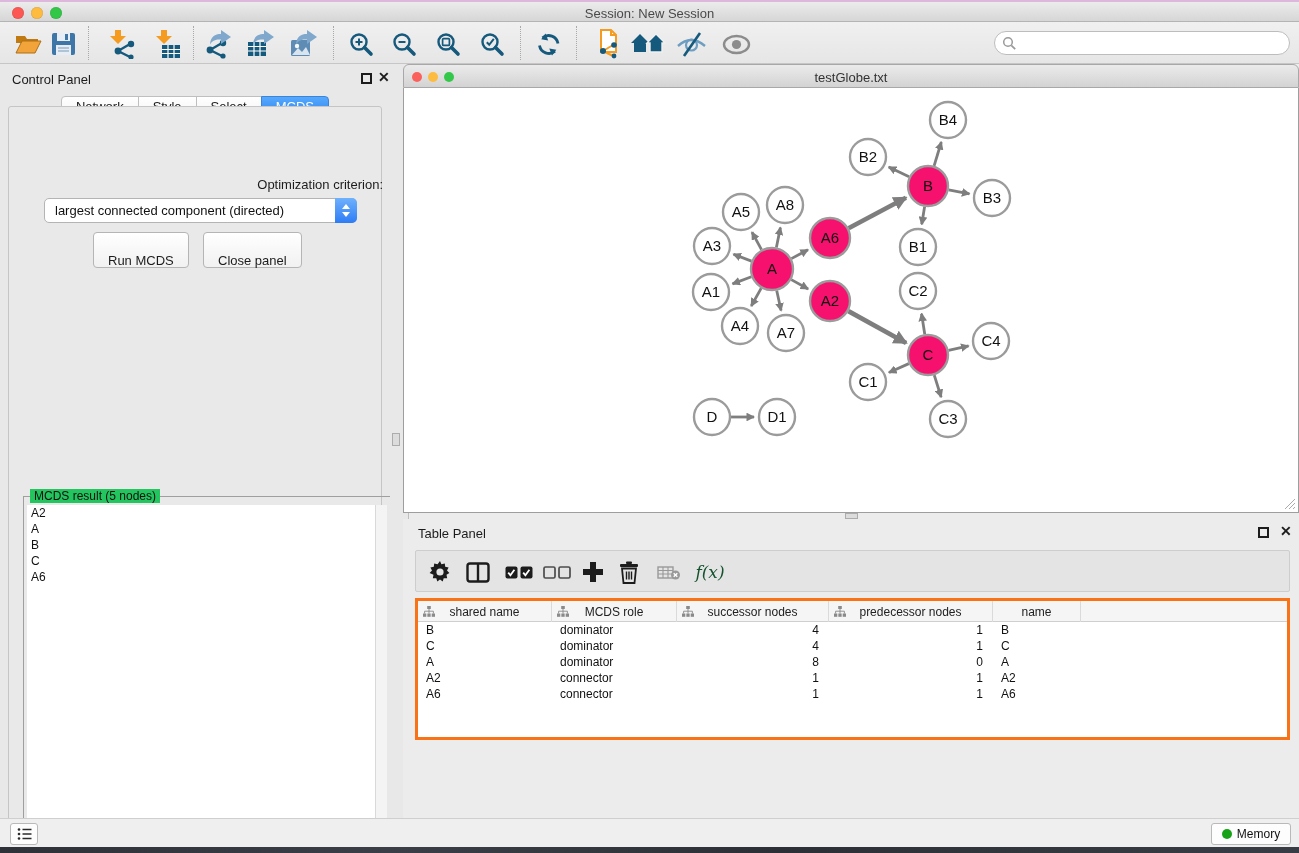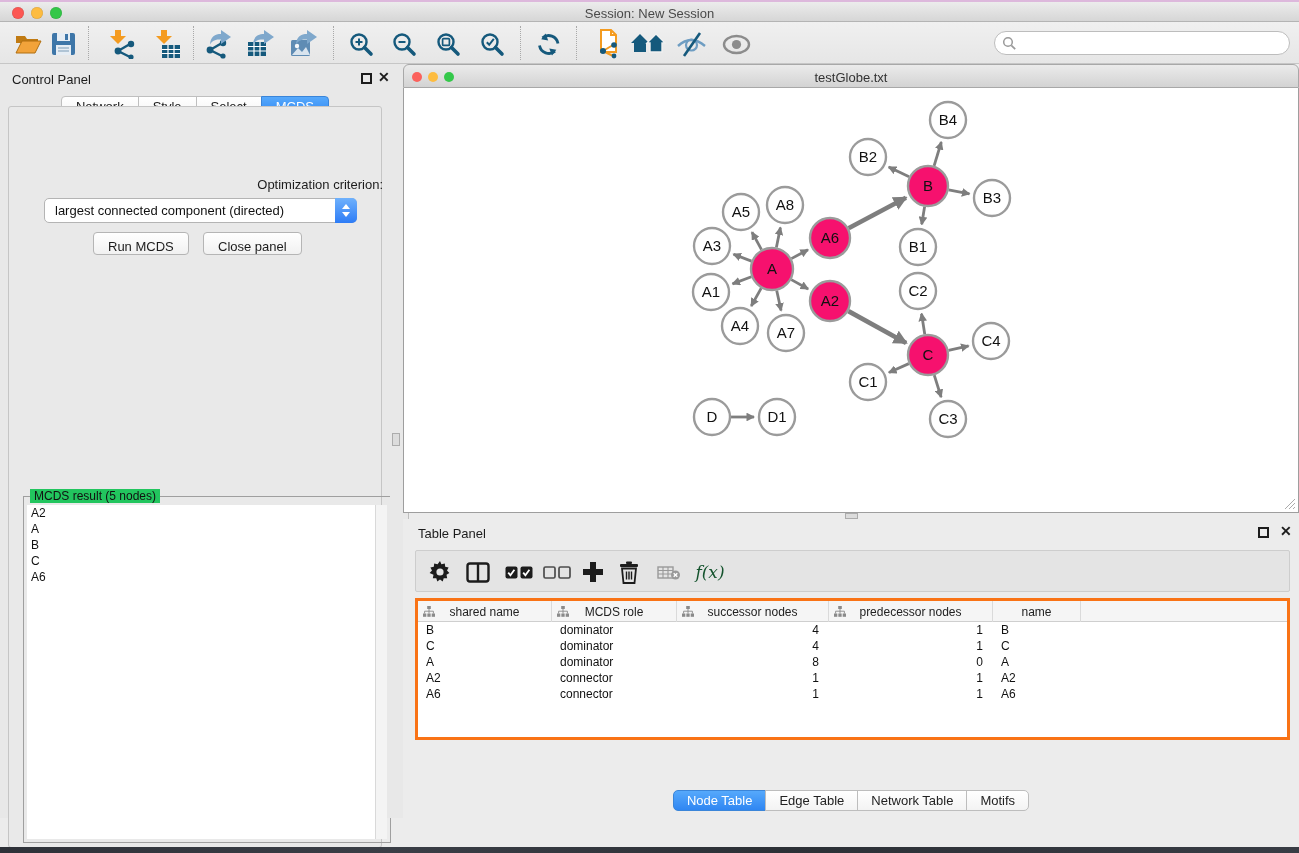--- a/index.html
+++ b/index.html
@@ -30,21 +30,21 @@
   .tabbtn { height:21px; padding:0 14px; font-size:13px; line-height:20px; color:#1c1c1c; background:linear-gradient(#FFFFFF,#F4F4F4); border:1px solid #BFBFBF; margin-left:-1px; text-align:center; }
   .tabbtn.first{ border-radius:4px 0 0 4px; margin-left:0; } .tabbtn.last{ border-radius:0 4px 4px 0; }
   .tabbtn.active { background:linear-gradient(#56A9FC,#2F86F2); border-color:#3A85D9; color:#fff; }
   .tabpane { left:8px; top:42px; width:374px; height:742px; border:1px solid #C5C5C5; border-radius:3px; background:#E9E9E9; }
   .opt-label { left:0; top:70px; width:374px; text-align:right; font-size:13px; color:#1c1c1c; }
   .selectbox { left:35px; top:91px; width:313px; height:25px; background:#fff; border:1px solid #B4B4B4; border-radius:5px; display:flex; align-items:center; }
   .selectbox .sel-text { flex:1; font-size:13px; padding-left:10px; color:#111; white-space:nowrap; }
   .stepper { width:22px; height:25px; margin-right:-1px; border-radius:0 5px 5px 0; background:linear-gradient(#6FB1FC,#2D7CF6); display:flex; flex-direction:column; align-items:center; justify-content:center; gap:3px; }
   .arr-up { width:0; height:0; border-left:4px solid transparent; border-right:4px solid transparent; border-bottom:5px solid #fff; }
   .arr-dn { width:0; height:0; border-left:4px solid transparent; border-right:4px solid transparent; border-top:5px solid #fff; }
-  .btn { height:23px; background:linear-gradient(#FFFFFF,#F1F1F1); border:1px solid #B5B5B5; border-radius:4px; font-size:13px; color:#1c1c1c; text-align:left; line-height:21px; padding:3px 14px; }
+  .btn { height:23px; background:linear-gradient(#FFFFFF,#F1F1F1); border:1px solid #B5B5B5; border-radius:4px; font-size:13px; color:#1c1c1c; text-align:left; line-height:21px; padding:17px 14px; }
   .btn-run { left:84px; top:125px; } .btn-closep { left:194px; top:125px; }
   .result-box { left:14px; top:389px; width:368px; height:347px; border:1px solid #9F9F9F; }
   .result-legend { left:6px; top:-8px; padding:0 4px; background:#22c55e; font-size:12px; color:#111; }
   .result-list { left:3px; top:8px; width:348px; height:334px; background:#fff; overflow:hidden; }
   .result-item { font-size:12px; color:#111; line-height:16px; padding-left:4px; }
   .result-scroll { right:3px; top:8px; width:12px; height:334px; background:#F4F4F4; border-left:1px solid #D9D9D9; }
 
   
   .vsplit { left:390px; top:64px; width:13px; height:754px; background:#E8E8E8; }
   .vsplit-h { left:2px; top:369px; width:8px; height:13px; background:#DCDCDC; border:1px solid #ACACAC; }
@@ -503,22 +503,30 @@
           </div>
           <div class="trow">
             <div class="tcell c0">A6</div>
             <div class="tcell c1">connector</div>
             <div class="tcell c2">1</div>
             <div class="tcell c3">1</div>
             <div class="tcell c4">A6</div>
           </div>
         </div>
     </div>
-    <div class="bottom-tabs abs">
-      <div class="btab first active">Node Table</div>
-      <div class="btab">Edge Table</div>
-      <div class="btab">Network Table</div>
-      <div class="btab last">Motifs</div>
-    </div>
   </div>
 
+  <div class="statusbar abs">
+    <div class="sb-btn sb-list abs">
+      <svg width="15" height="14" viewBox="0 0 15 14">
+          <circle cx="2" cy="2.5" r="1.3" fill="#2b2b2b"></circle>
+          <circle cx="2" cy="7" r="1.3" fill="#2b2b2b"></circle>
+          <circle cx="2" cy="11.5" r="1.3" fill="#2b2b2b"></circle>
+          <path d="M5.5 2.5h9M5.5 7h9M5.5 11.5h9" stroke="#2b2b2b" stroke-width="1.7"></path>
+        </svg>
+    </div>
+    <div class="sb-btn sb-mem abs">
+      <span class="memdot"></span>
+      <span>Memory</span>
+    </div>
+  </div>
   <div class="desktop-strip abs"></div>
 </div>
 
 </body></html>

